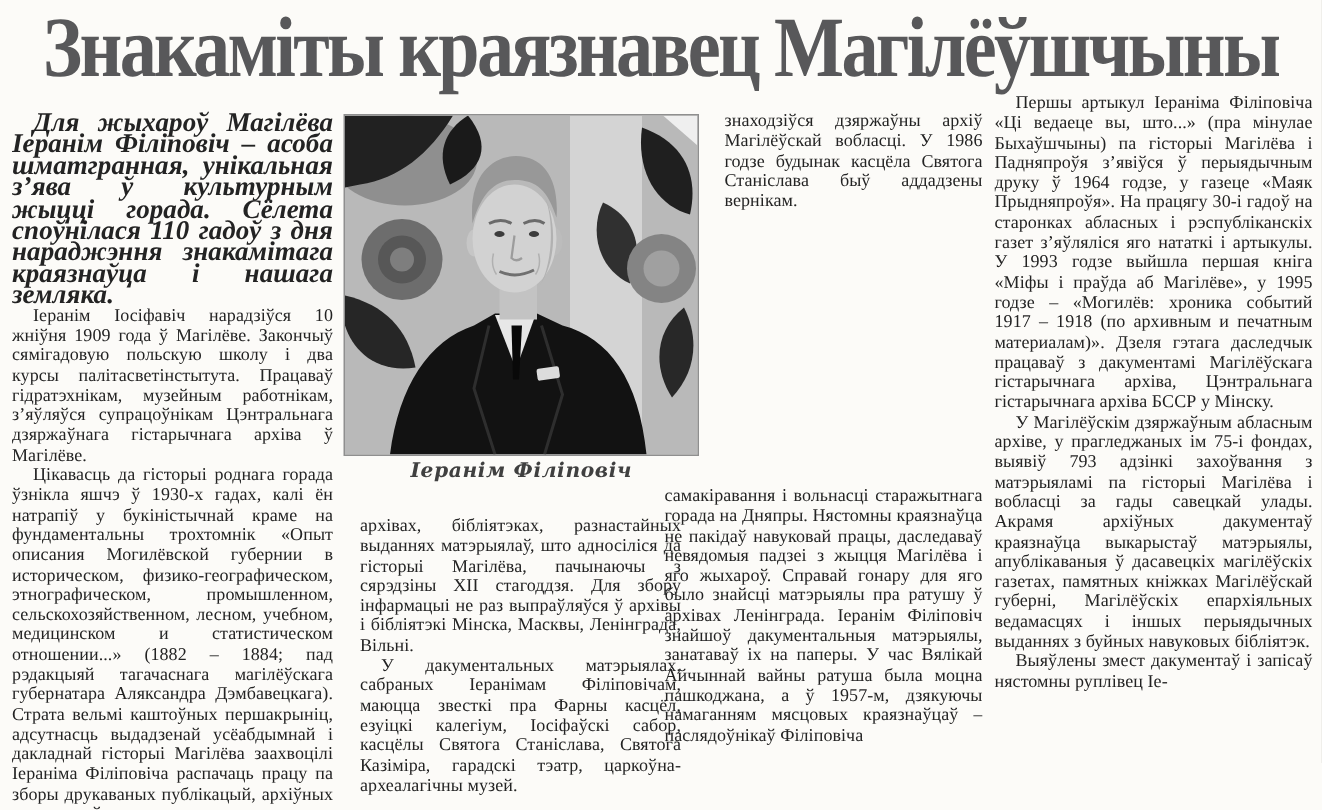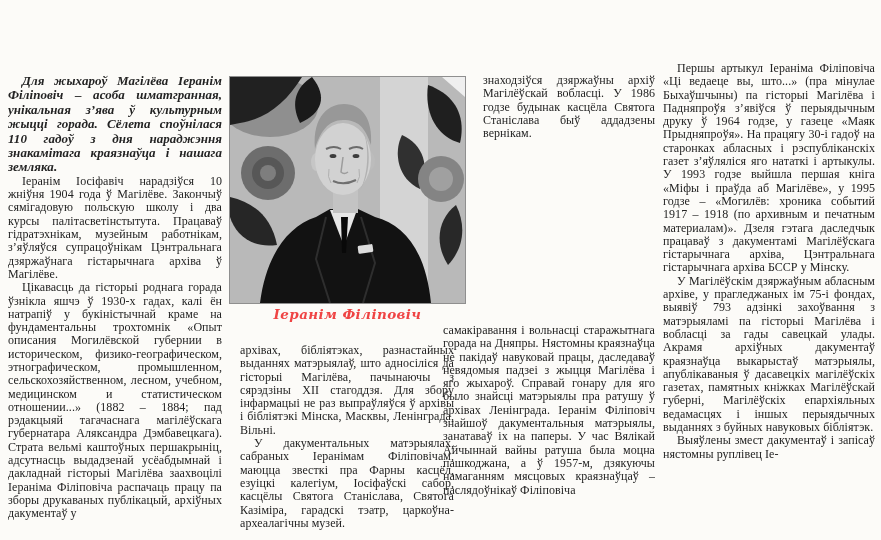--- a/index.html
+++ b/index.html
@@ -36,21 +36,21 @@
     font-size:12px;
     line-height:13.3px;
     letter-spacing:0.05px;
     overflow:hidden;
   }
   .col p{margin:0;text-indent:14px;}
   .col p.cont{text-indent:0;}
   .col p.lead{
     font-weight:700;
     font-style:italic;
-    font-size:13px;
+    font-size:18px;
     line-height:14.4px;
     word-spacing:1.5px;
   }
   #col1{left:8px;top:74px;width:214px;height:466px;}
   #col2-lower{left:228px;top:344px;width:214px;height:196px;margin-left:12px;}
   #col3-upper{left:483px;top:74px;width:172px;height:272px;}
   #col3-lower{left:443px;top:324px;width:212px;height:196px;}
   #col4{left:663px;top:62px;width:212px;height:466px;}
   
   #photo-frame{
@@ -59,33 +59,36 @@
     outline:1px solid #8f8f8f;
   }
   #photo-frame svg{display:block;width:100%;height:100%;}
   #photo-caption{
     position:absolute;left:230px;top:306px;width:235px;height:22px;
     text-align:center;
     font-family:"DejaVu Serif", serif;
     font-style:italic;
     font-weight:700;
     font-size:13.5px;
-    color:#ef4444;
+    color:#404040;
     letter-spacing:0.4px;
   }
 </style>
 </head>
 <body>
 
 <div id="page">
 
+  <div id="headline">
+    <span class="hl">Знакаміты краязнавец Магілёўшчыны</span>
+  </div>
 
   <div id="col1" class="col">
     <p class="lead">Для жыхароў Магілёва Іеранім Філіповіч – асоба шматгранная, унікальная з’ява ў культурным жыцці горада. Сёлета споўнілася 110 гадоў з дня нараджэння знакамітага краязнаўца і нашага земляка.</p>
-    <p>Іеранім Іосіфавіч нарадзіўся 10 жніўня 1904 года ў Магілёве. Закончыў сямігадовую польскую школу і два курсы палітасветінстытута. Працаваў гідратэхнікам, музейным работнікам, з’яўляўся супрацоўнікам Цэнтральнага дзяржаўнага гістарычнага архіва ў Магілёве.</p>
+    <p>Іеранім Іосіфавіч нарадзіўся 10 жніўня 1909 года ў Магілёве. Закончыў сямігадовую польскую школу і два курсы палітасветінстытута. Працаваў гідратэхнікам, музейным работнікам, з’яўляўся супрацоўнікам Цэнтральнага дзяржаўнага гістарычнага архіва ў Магілёве.</p>
     <p>Цікавасць да гісторыі роднага горада ўзнікла яшчэ ў 1930-х гадах, калі ён натрапіў у букіністычнай краме на фундаментальны трохтомнік «Опыт описания Могилёвской губернии в историческом, физико-географическом, этнографическом, промышленном, сельскохозяйственном, лесном, учебном, медицинском и статистическом отношении...» (1882 – 1884; пад рэдакцыяй тагачаснага магілёўскага губернатара Аляксандра Дэмбавецкага). Страта вельмі каштоўных першакрыніц, адсутнасць выдадзенай усёабдымнай і дакладнай гісторыі Магілёва заахвоцілі Іераніма Філіповіча распачаць працу па зборы друкаваных публікацый, архіўных дакументаў у</p>
   </div>
 
   <div id="photo-frame">
     <svg viewBox="0 0 235 226" preserveAspectRatio="none">
       <rect width="235" height="226" fill="#b9b9b9"></rect>
       <rect x="150" y="0" width="48" height="226" fill="#d4d4d4"></rect>
       <ellipse cx="40" cy="30" rx="48" ry="30" fill="#8f8f8f"></ellipse>
       <path d="M0,0 L72,0 C56,26 36,42 10,46 L0,48 Z" fill="#212121"></path>
       <path d="M82,0 C98,20 92,36 70,46 C60,26 66,10 82,0 Z" fill="#1a1a1a"></path>

